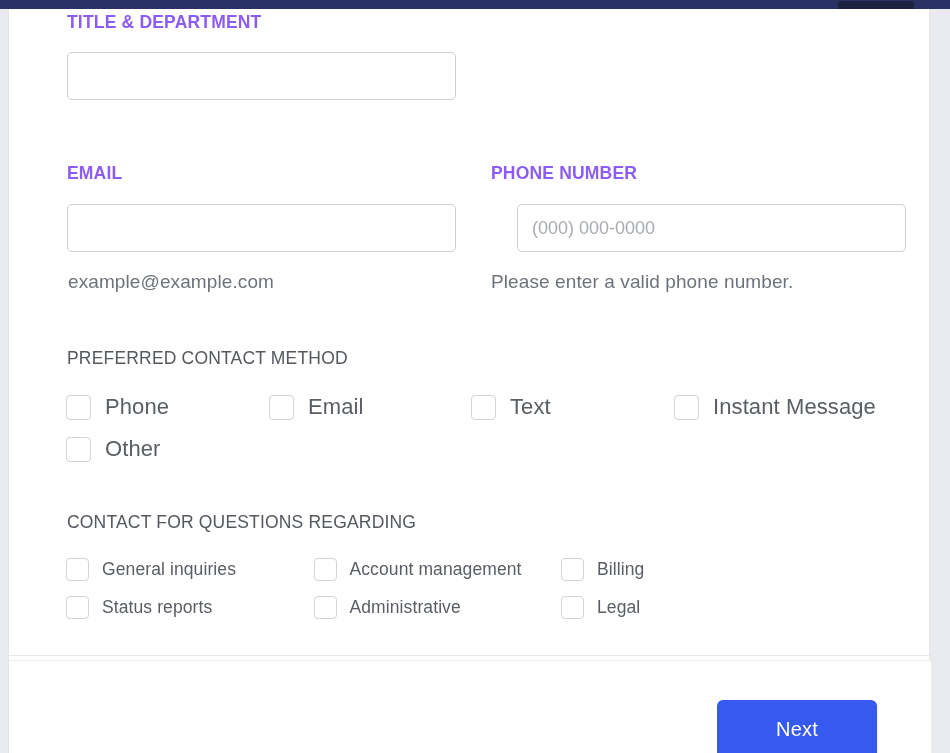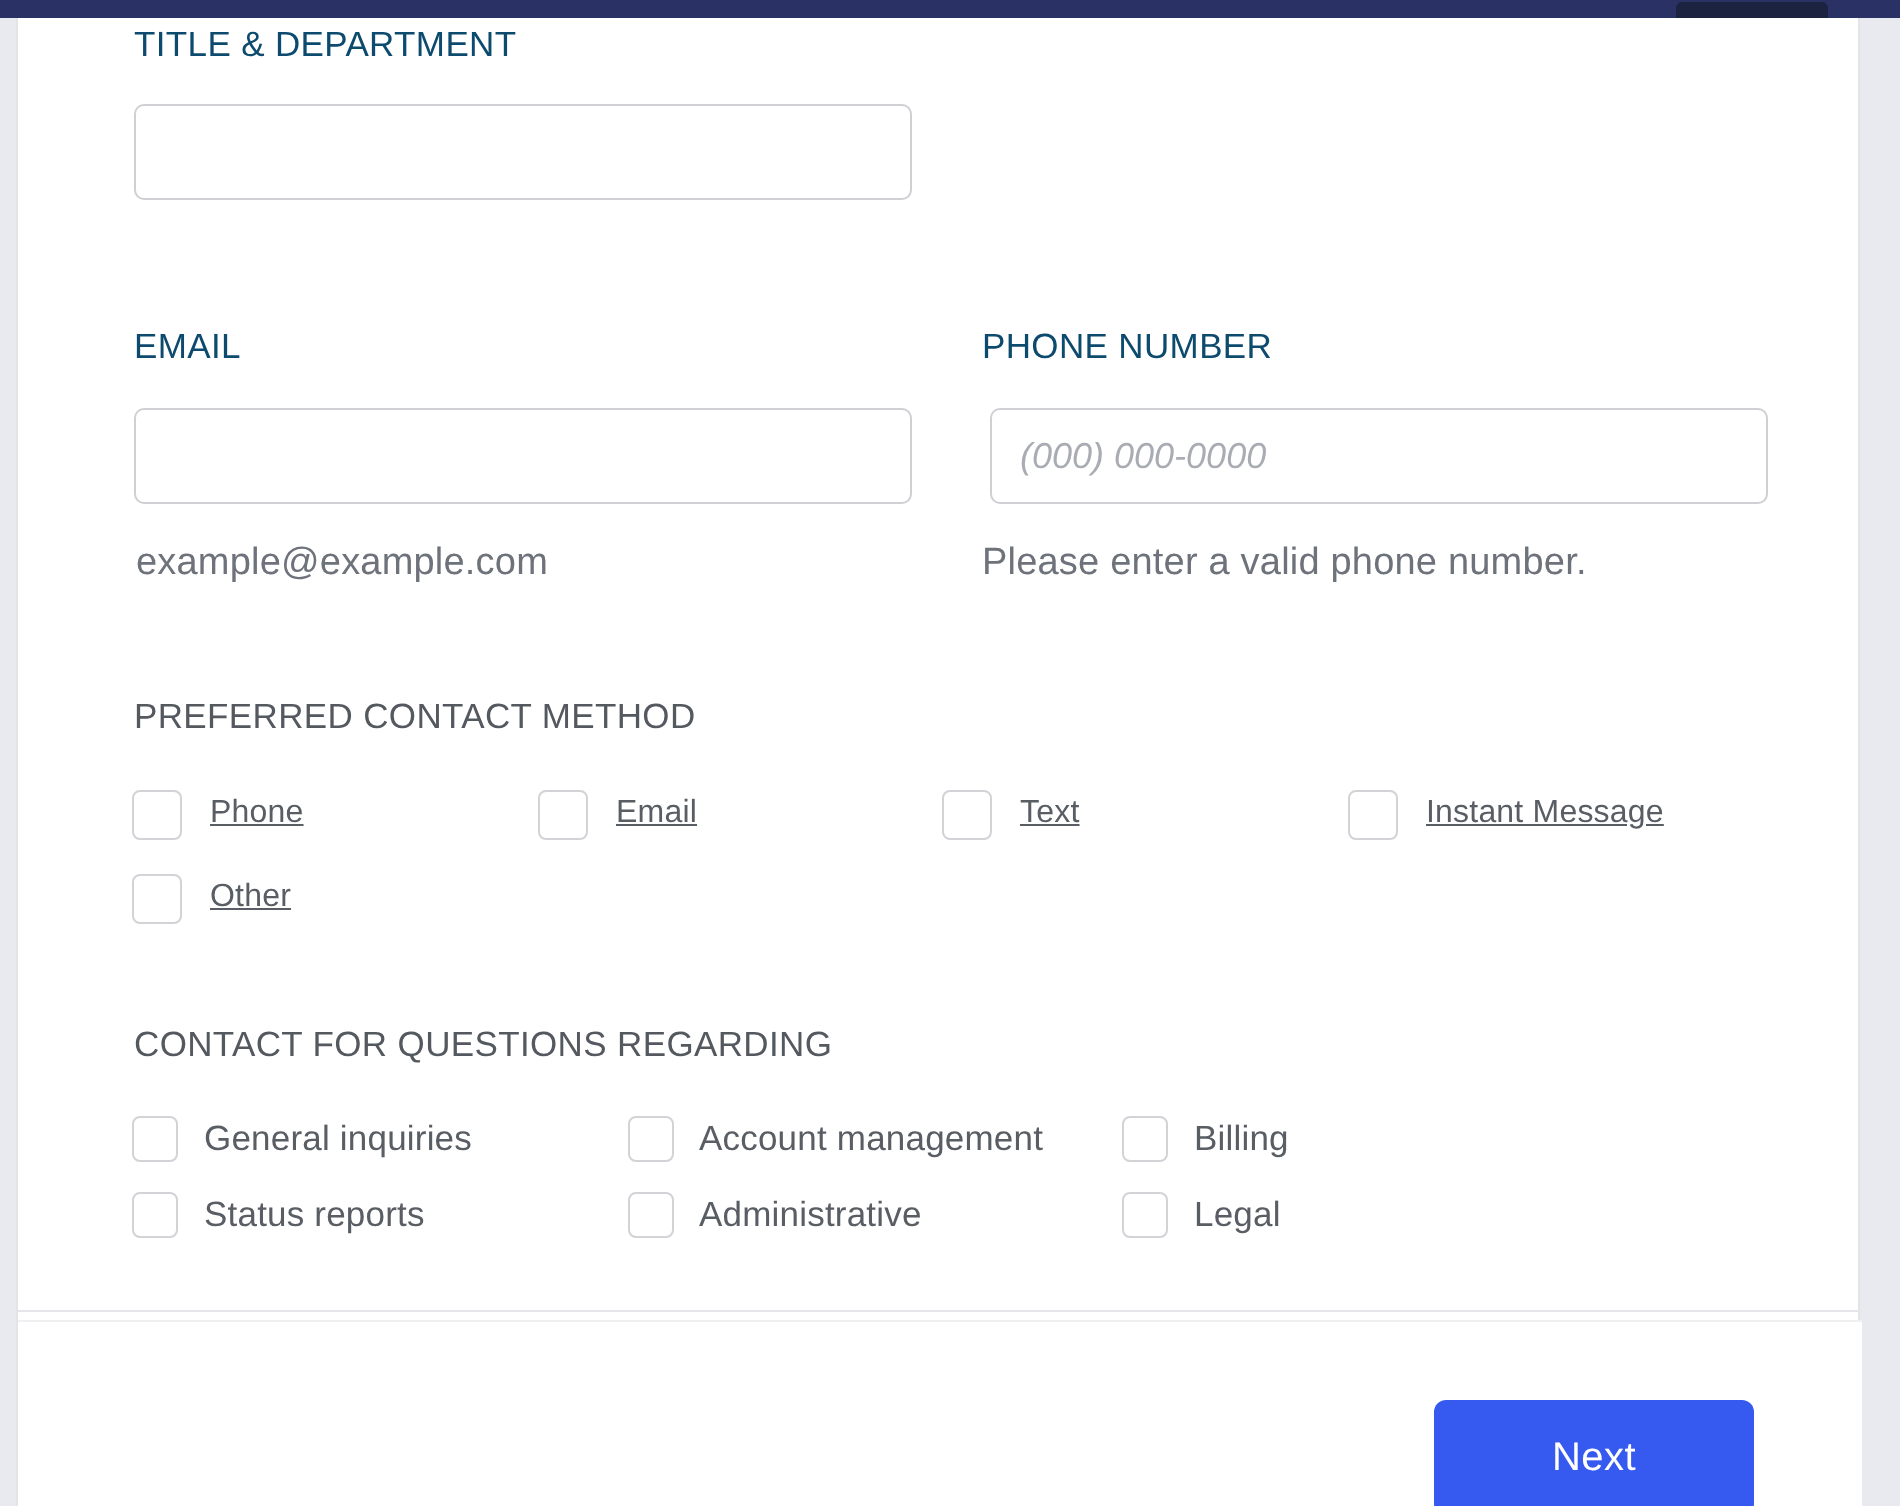--- a/index.html
+++ b/index.html
@@ -55,24 +55,24 @@
 
   #form-body {
     position: relative;
     padding: 0 58px;
     height: 646px;
   }
 
   
   .field-label {
     font-size: 17.5px;
-    color: #0c4a6e;
+    color: #8b5cf6;
     letter-spacing: 0.18px;
     line-height: 1;
-    font-weight: 400;
+    font-weight: 700;
     white-space: nowrap;
   }
   .section-label {
     font-size: 17.5px;
     color: #54585f;
     letter-spacing: 0.18px;
     line-height: 1;
     font-weight: 400;
     white-space: nowrap;
   }
@@ -108,21 +108,21 @@
   #title-dept-label { top: 5px; left: 58px; }
   #title-dept-input { top: 43px; left: 58px; }
 
   
   #email-label { top: 156px; left: 58px; }
   #email-input { top: 195px; left: 58px; }
   #email-hint  { top: 263px; left: 59px; }
 
   
   #phone-label { top: 156px; left: 482px; }
-  #phone-input { top: 195px; left: 486px; font-style: italic; }
+  #phone-input { top: 195px; left: 508px; }
   #phone-hint  { top: 263px; left: 482px; }
 
   
   #pcm-label { top: 341px; left: 58px; }
   #pcm-grid {
     top: 377px; left: 57px;
     width: 810px;
   }
   
   #cfq-label { top: 505px; left: 58px; }
@@ -147,21 +147,21 @@
     border-radius: 4px;
   }
   .cb-label {
     color: #595d64;
     letter-spacing: 0.1px;
     white-space: nowrap;
   }
 
   
   #pcm-grid .cb-box { width: 25px; height: 25px; }
-  #pcm-grid .cb-label { font-size: 16px; margin-left: 14px; text-decoration: underline; }
+  #pcm-grid .cb-label { font-size: 22px; margin-left: 14px; }
   #pcm-grid .cb-row { height: 42px; }
   #pcm-grid .cb-item:nth-child(1) { width: 203px; }
   #pcm-grid .cb-item:nth-child(2) { width: 202px; }
   #pcm-grid .cb-item:nth-child(3) { width: 203px; text-align: right; }
   #pcm-grid .cb-item:nth-child(4) { width: 202px; }
 
   
   #cfq-grid .cb-box { width: 23px; height: 23px; }
   #cfq-grid .cb-label { font-size: 17.5px; margin-left: 13px; }
   #cfq-grid .cb-row { height: 38px; }

